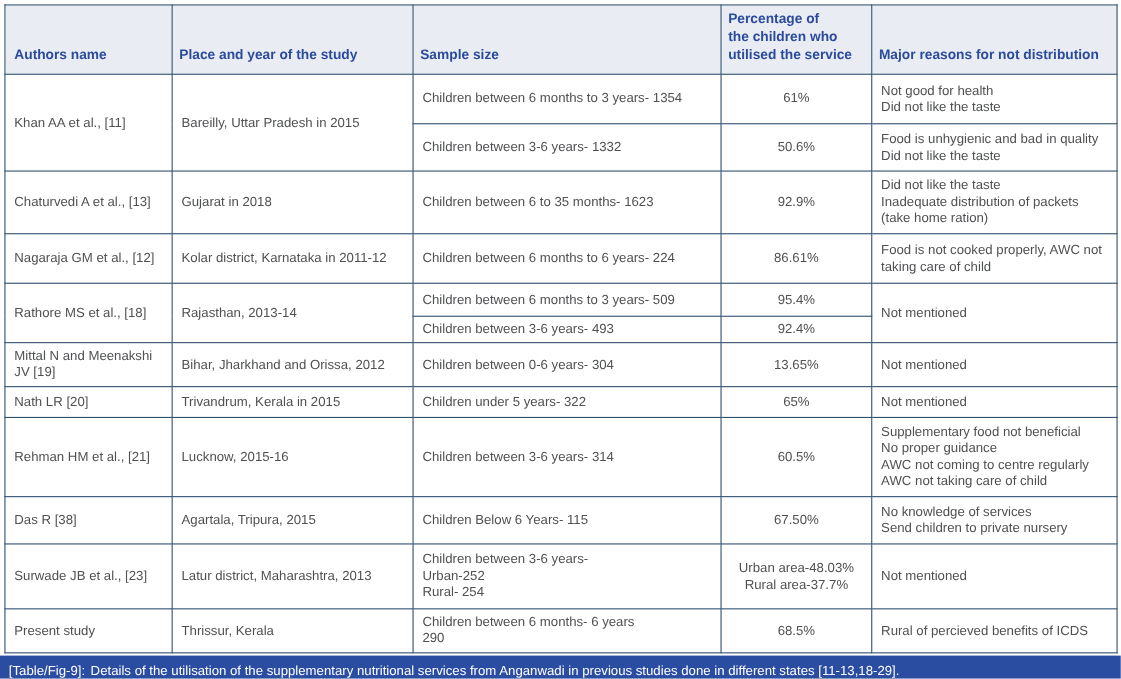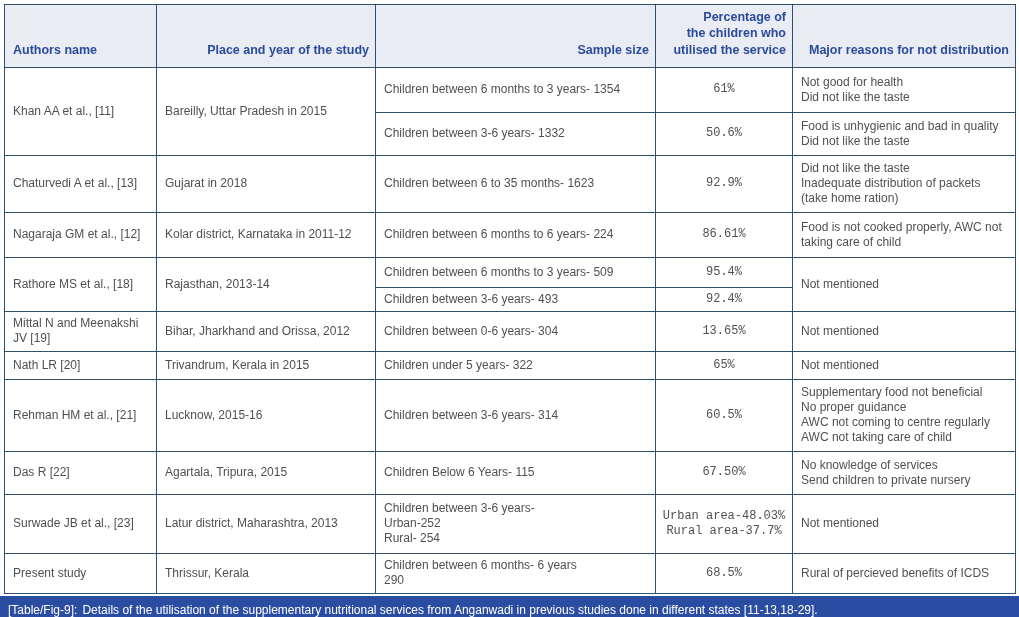--- a/index.html
+++ b/index.html
@@ -36,32 +36,32 @@
     line-height: 1.25;
     white-space: pre-line;
     overflow: hidden;
   }
   table.study-table th {
     background: var(--header-bg);
     color: var(--header-text);
     font-weight: bold;
     font-size: 12.5px;
     vertical-align: bottom;
-    text-align: right;
+    text-align: left;
     padding: 4px 6px 9px 6px;
     line-height: 1.3;
   }
   table.study-table th.left { text-align: left; padding-left: 8px; margin-left: 40px; }
   table.study-table td {
     color: var(--body-text);
     vertical-align: middle;
     text-align: left;
     padding: 4px 6px 4px 8px;
   }
-  table.study-table td.center { text-align: center; padding: 4px 4px; font-family: Liberation Mono, monospace; }
+  table.study-table td.center { text-align: center; padding: 4px 4px; }
   .caption-bar {
     width: 1019px;
     height: 28px;
     margin-top: 2px;
     background: var(--caption-bg);
     color: var(--caption-text);
     font-size: 12px;
     line-height: 28px;
     padding: 0 8px;
     white-space: nowrap;
@@ -161,21 +161,21 @@
         <td>Lucknow, 2015-16</td>
         <td>Children between 3-6 years- 314</td>
         <td class="center">60.5%</td>
         <td>Supplementary food not beneficial
 No proper guidance
 AWC not coming to centre regularly
 AWC not taking care of child</td>
       </tr>
 
       <tr style="height:43px">
-        <td>Das R [22]</td>
+        <td>Das R [38]</td>
         <td>Agartala, Tripura, 2015</td>
         <td>Children Below 6 Years- 115</td>
         <td class="center">67.50%</td>
         <td>No knowledge of services
 Send children to private nursery</td>
       </tr>
 
       <tr style="height:59px">
         <td>Surwade JB et al., [23]</td>
         <td>Latur district, Maharashtra, 2013</td>

